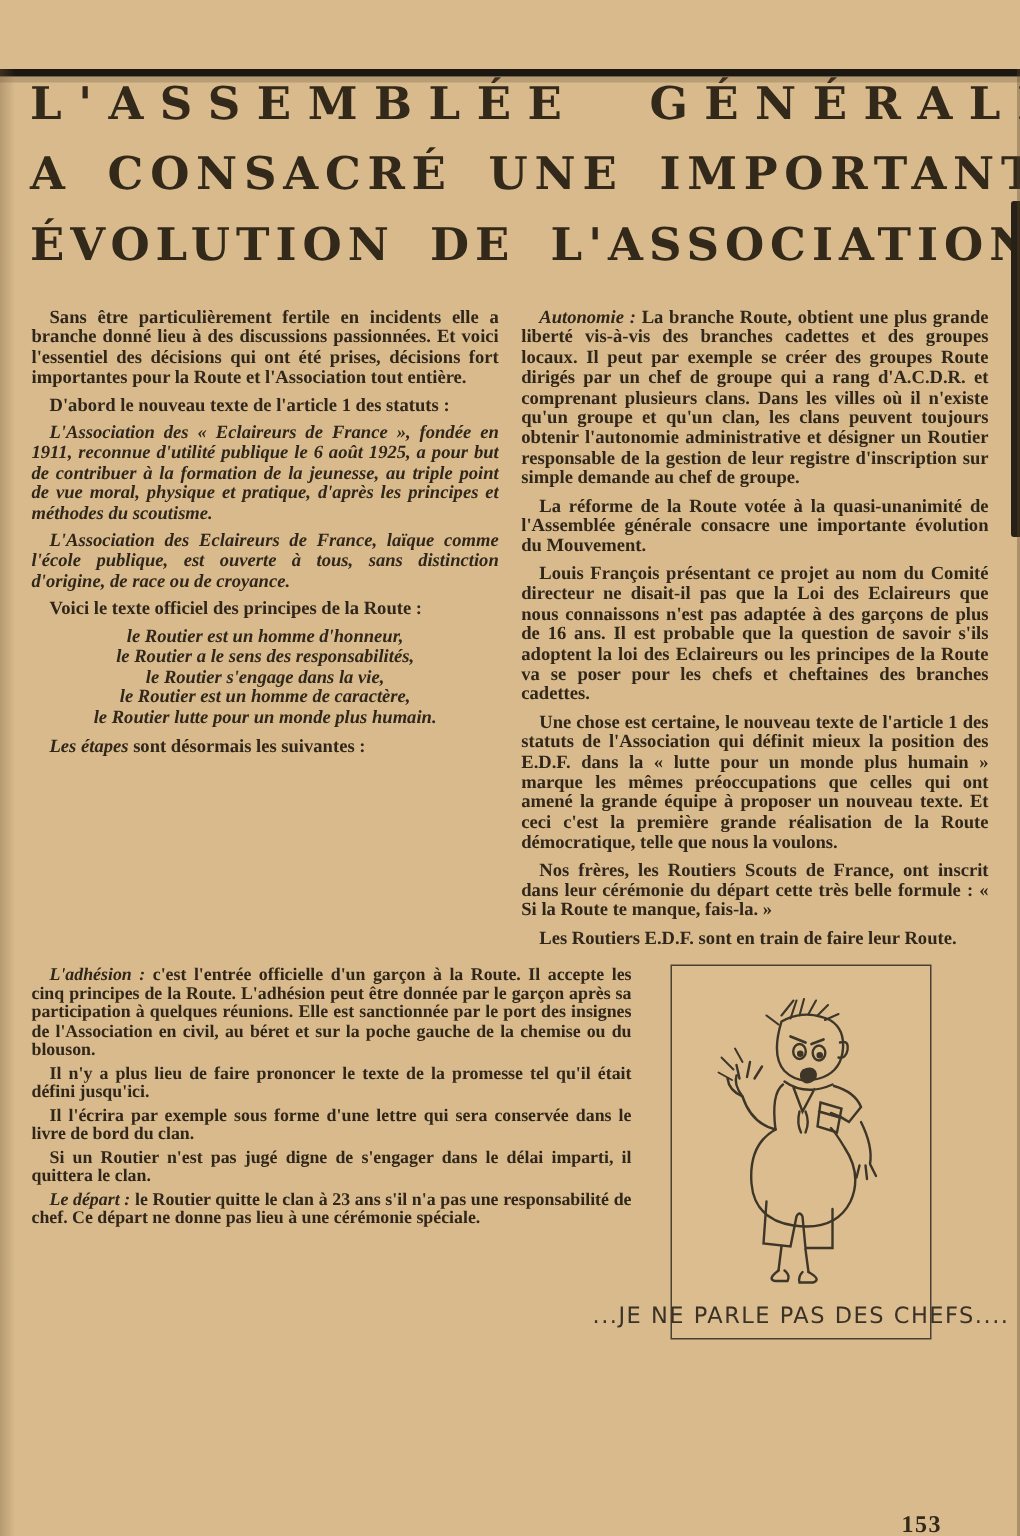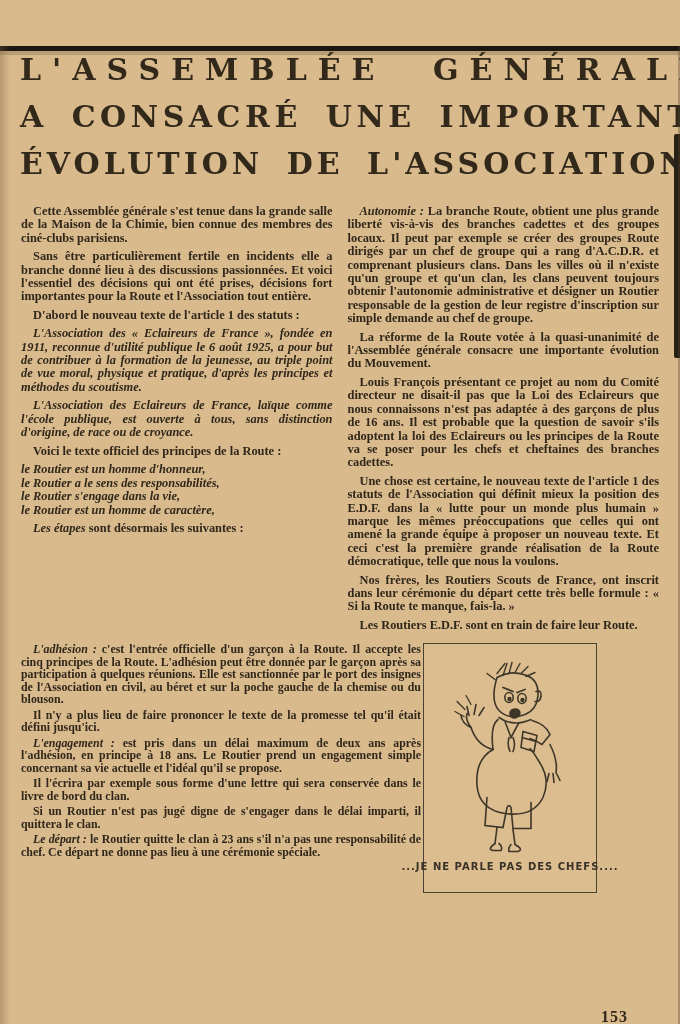--- a/index.html
+++ b/index.html
@@ -31,36 +31,36 @@
   .hl-1{letter-spacing:11px;word-spacing:26px;}
   .hl-2{letter-spacing:4.5px;word-spacing:9px;}
   .hl-3{letter-spacing:4px;word-spacing:9px;}
 
   
   .columns{display:flex;gap:15px;padding:10px 21px 0 21px;}
   .col{flex:1;min-width:0;}
   .col p{margin:0 0 5px 0;font-size:12.4px;line-height:13.4px;text-align:justify;
     text-indent:12px;font-weight:bold;color:#30271a;}
   .col p.it{font-style:italic;}
-  .principles{margin:2px 0 5px 0;}
+  .principles{margin:2px 0 5px 0;text-align:center;}
   .principles div{font-size:12.4px;line-height:13.6px;font-style:italic;font-weight:bold;color:#30271a;}
   .lead-it{font-style:italic;}
 
   
-  .bottom{display:flex;padding:6px 23px 0 21px;}
+  .bottom{display:flex;padding:6px 23px 0 21px;gap:24px;}
   .bottom-text{width:400px;flex:0 0 400px;}
   .bottom-text p{margin:0 0 3px 0;font-size:11.9px;line-height:12.5px;text-align:justify;
     text-indent:12px;font-weight:bold;color:#30271a;}
   .cartoon-wrap{flex:1;padding-top:0;}
   .cartoon-box{width:172px;height:248px;border:1.5px solid #4a4133;margin-left:2px;
     display:flex;flex-direction:column;align-items:center;background:rgba(226,198,152,.25);}
   .cartoon-box svg{flex:1;margin-top:6px;}
   .cartoon-caption{font-family:"DejaVu Sans","Liberation Sans",sans-serif;
-    font-size:10px;font-weight:bold;letter-spacing:1px;color:#3a3226;
-    margin:0 0 20px 0;white-space:nowrap;}
+    font-size:15px;font-weight:normal;letter-spacing:1px;color:#3a3226;
+    margin:0 0 6px 0;white-space:nowrap;}
 
   .page-number{position:absolute;right:52px;bottom:44px;font-size:16px;font-weight:bold;
     letter-spacing:1px;color:#33291b;}
 </style>
 </head>
 <body>
 
 <div class="page">
   <div class="top-edge"></div>
   <div class="top-edge-fade"></div>
@@ -69,50 +69,49 @@
   <div class="left-fade"></div>
 
   <div class="headline">
     <div class="hl-1">L'ASSEMBLÉE GÉNÉRALE</div>
     <div class="hl-2">A CONSACRÉ UNE IMPORTANTE</div>
     <div class="hl-3">ÉVOLUTION DE L'ASSOCIATION</div>
   </div>
 
   <div class="columns">
     <div class="col">
-      <p>Cette Assemblée générale s'est tenue dans la grande salle de la Maison de la Chimie, bien connue des membres des ciné-clubs parisiens.</p>
       <p>Sans être particulièrement fertile en incidents elle a branche donné lieu à des discussions passionnées. Et voici l'essentiel des décisions qui ont été prises, décisions fort importantes pour la Route et l'Association tout entière.</p>
       <p>D'abord le nouveau texte de l'article 1 des statuts :</p>
       <p class="it">L'Association des « Eclaireurs de France », fondée en 1911, reconnue d'utilité publique le 6 août 1925, a pour but de contribuer à la formation de la jeunesse, au triple point de vue moral, physique et pratique, d'après les principes et méthodes du scoutisme.</p>
       <p class="it">L'Association des Eclaireurs de France, laïque comme l'école publique, est ouverte à tous, sans distinction d'origine, de race ou de croyance.</p>
       <p>Voici le texte officiel des principes de la Route :</p>
       <div class="principles">
         <div>le Routier est un homme d'honneur,</div>
         <div>le Routier a le sens des responsabilités,</div>
         <div>le Routier s'engage dans la vie,</div>
         <div>le Routier est un homme de caractère,</div>
+        <div>le Routier lutte pour un monde plus humain.</div>
       </div>
       <p><span class="lead-it">Les étapes</span><span> sont désormais les suivantes :</span></p>
     </div>
 
     <div class="col">
       <p><span class="lead-it">Autonomie :</span><span> La branche Route, obtient une plus grande liberté vis-à-vis des branches cadettes et des groupes locaux. Il peut par exemple se créer des groupes Route dirigés par un chef de groupe qui a rang d'A.C.D.R. et comprenant plusieurs clans. Dans les villes où il n'existe qu'un groupe et qu'un clan, les clans peuvent toujours obtenir l'autonomie administrative et désigner un Routier responsable de la gestion de leur registre d'inscription sur simple demande au chef de groupe.</span></p>
       <p>La réforme de la Route votée à la quasi-unanimité de l'Assemblée générale consacre une importante évolution du Mouvement.</p>
       <p>Louis François présentant ce projet au nom du Comité directeur ne disait-il pas que la Loi des Eclaireurs que nous connaissons n'est pas adaptée à des garçons de plus de 16 ans. Il est probable que la question de savoir s'ils adoptent la loi des Eclaireurs ou les principes de la Route va se poser pour les chefs et cheftaines des branches cadettes.</p>
       <p>Une chose est certaine, le nouveau texte de l'article 1 des statuts de l'Association qui définit mieux la position des E.D.F. dans la « lutte pour un monde plus humain » marque les mêmes préoccupations que celles qui ont amené la grande équipe à proposer un nouveau texte. Et ceci c'est la première grande réalisation de la Route démocratique, telle que nous la voulons.</p>
       <p>Nos frères, les Routiers Scouts de France, ont inscrit dans leur cérémonie du départ cette très belle formule : « Si la Route te manque, fais-la. »</p>
       <p>Les Routiers E.D.F. sont en train de faire leur Route.</p>
     </div>
   </div>
 
   <div class="bottom">
     <div class="bottom-text">
       <p><span class="lead-it">L'adhésion :</span><span> c'est l'entrée officielle d'un garçon à la Route. Il accepte les cinq principes de la Route. L'adhésion peut être donnée par le garçon après sa participation à quelques réunions. Elle est sanctionnée par le port des insignes de l'Association en civil, au béret et sur la poche gauche de la chemise ou du blouson.</span></p>
       <p>Il n'y a plus lieu de faire prononcer le texte de la promesse tel qu'il était défini jusqu'ici.</p>
-      <p><span class="lead-it">L'engagement :</span><span> est pris dans un délai maximum de deux ans après l'adhésion, en principe à 18 ans. Le Routier prend un engagement simple concernant sa vie actuelle et l'idéal qu'il se propose.</span></p>
       <p>Il l'écrira par exemple sous forme d'une lettre qui sera conservée dans le livre de bord du clan.</p>
       <p>Si un Routier n'est pas jugé digne de s'engager dans le délai imparti, il quittera le clan.</p>
       <p><span class="lead-it">Le départ :</span><span> le Routier quitte le clan à 23 ans s'il n'a pas une responsabilité de chef. Ce départ ne donne pas lieu à une cérémonie spéciale.</span></p>
     </div>
 
     <div class="cartoon-wrap">
       <div class="cartoon-box">
         <svg width="150" height="196" viewBox="0 0 150 196" fill="none" stroke="#3e3628" stroke-width="1.6" stroke-linecap="round">
 
           <path d="M22 44 l8 8 M20 54 l9 5 M31 38 l5 9" stroke-width="1.3"></path>

